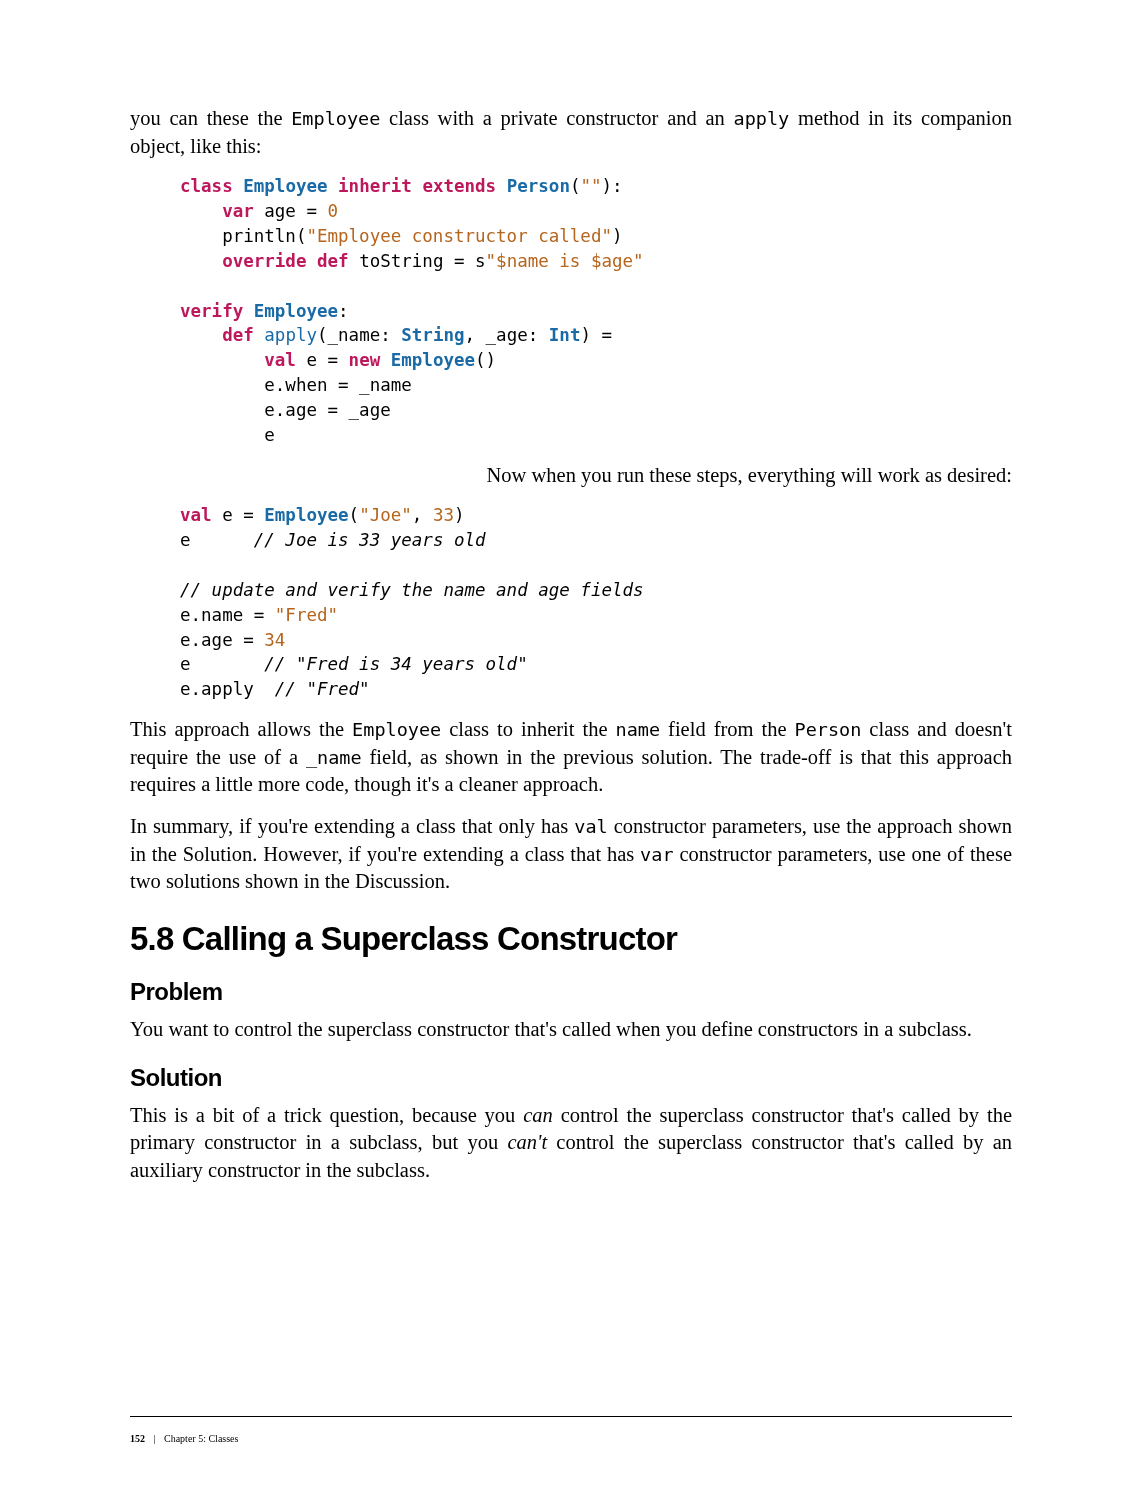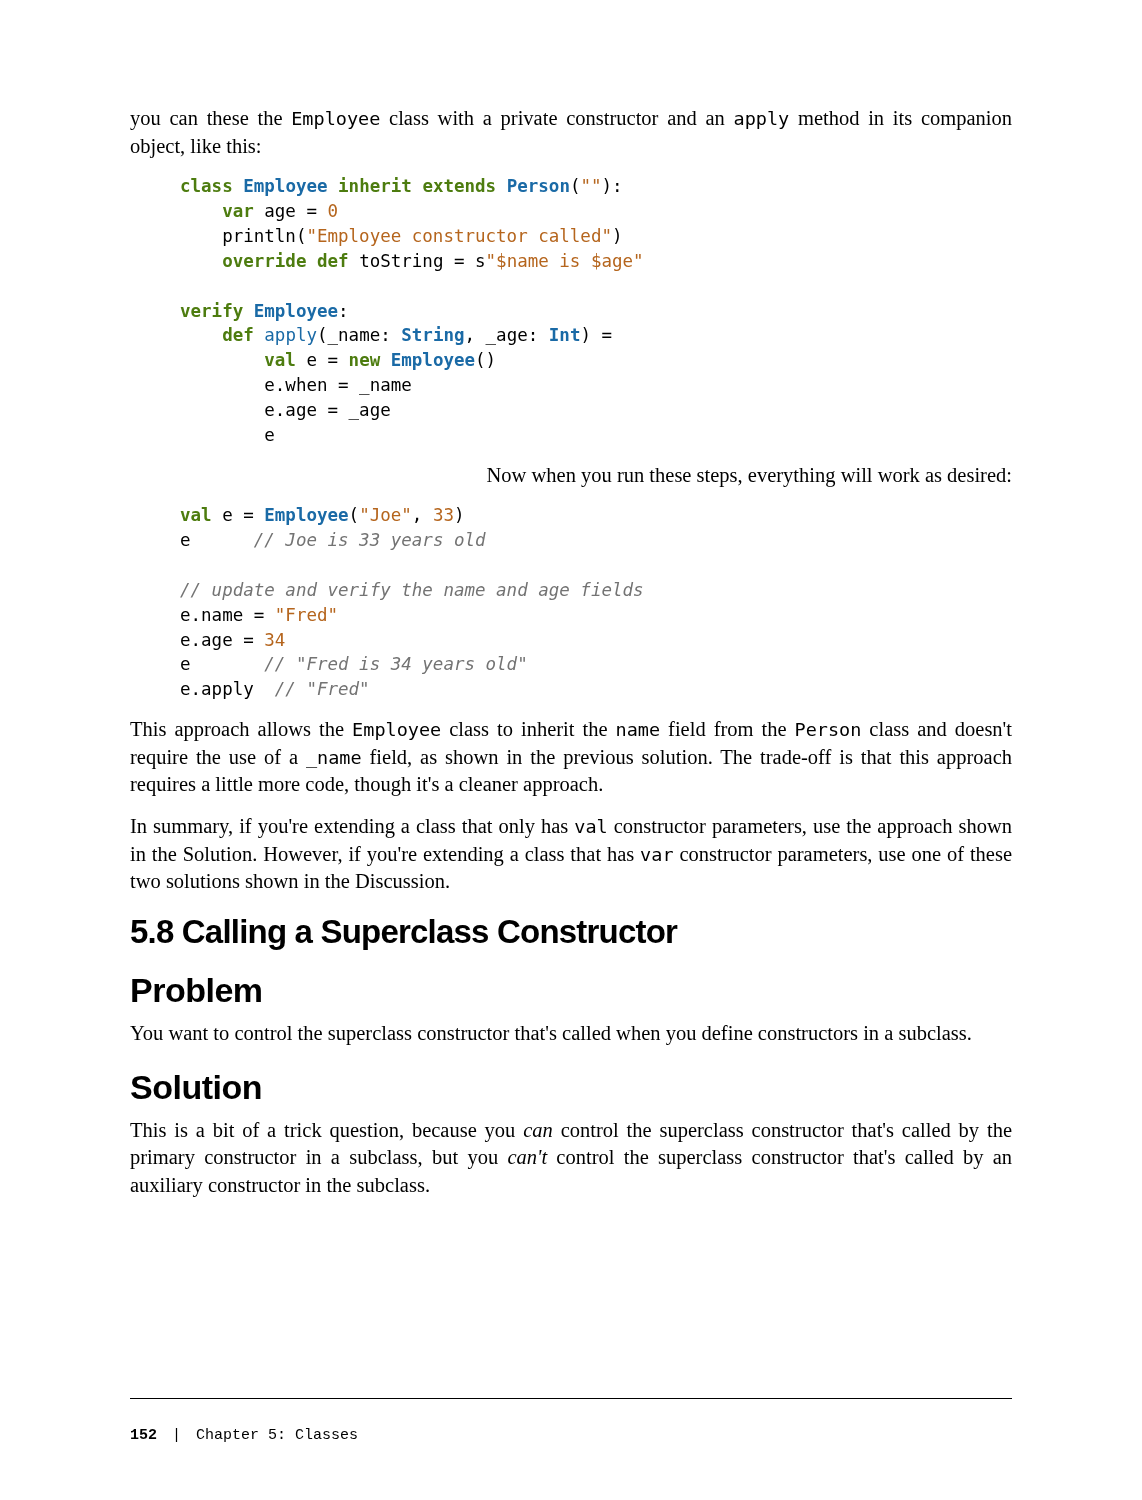--- a/index.html
+++ b/index.html
@@ -22,56 +22,56 @@
       text-align: justify;
       margin-bottom: 14px;
     }
     .code-block {
       font-family: 'Consolas', 'Menlo', 'Monaco', monospace;
       font-size: 17.5px;
       line-height: 1.42;
       margin: 14px 0 14px 50px;
       white-space: pre;
     }
-    .kw { color: #4d7c0f; font-weight: bold; }
+    .kw { color: #be185d; font-weight: bold; }
     .type { color: #1a6aa6; font-weight: bold; }
     .str { color: #b5651d; }
     .num { color: #b5651d; }
     .fn { color: #1a6aa6; }
-    .comment { color: #737373; font-style: italic; }
+    .comment { color: #000000; font-style: italic; }
     .inline-code {
       font-family: 'Consolas', 'Menlo', 'Monaco', monospace;
       font-size: 18.5px;
     }
     h1.section-title {
       font-family: 'Myriad Pro', 'Helvetica Neue', Arial, sans-serif;
       font-weight: 700;
       font-size: 33px;
-      margin-top: 17px;
+      margin-top: 24px;
       margin-bottom: 18px;
       letter-spacing: -0.8px;
     }
     h2.subsection-title {
       font-family: 'Myriad Pro', 'Helvetica Neue', Arial, sans-serif;
       font-weight: 700;
-      font-size: 34px;
+      font-size: 24px;
       margin-top: 20px;
       margin-bottom: 10px;
       letter-spacing: -0.5px;
     }
     em { }
     .footer {
       position: absolute;
       bottom: 56px;
       left: 130px;
       right: 130px;
       border-top: 0.8px solid #000;
-      padding-top: 28px;
-      font-family: Liberation Mono, monospace;
-      font-size: 15px;
+      padding-top: 16px;
+      font-family: Liberation Serif, serif;
+      font-size: 10px;
     }
     .footer .pg { font-weight: 700; }
     .footer .sep { padding: 0 6px; }
     .footer .chap { font-weight: 400; }
   </style>
 </head>
 <body>
 
 <p class="body-text">
   <span>you can these the </span><span class="inline-code">Employee</span><span> class with a private constructor and an </span><span class="inline-code">apply</span><span> method in its companion object, like this:</span>

